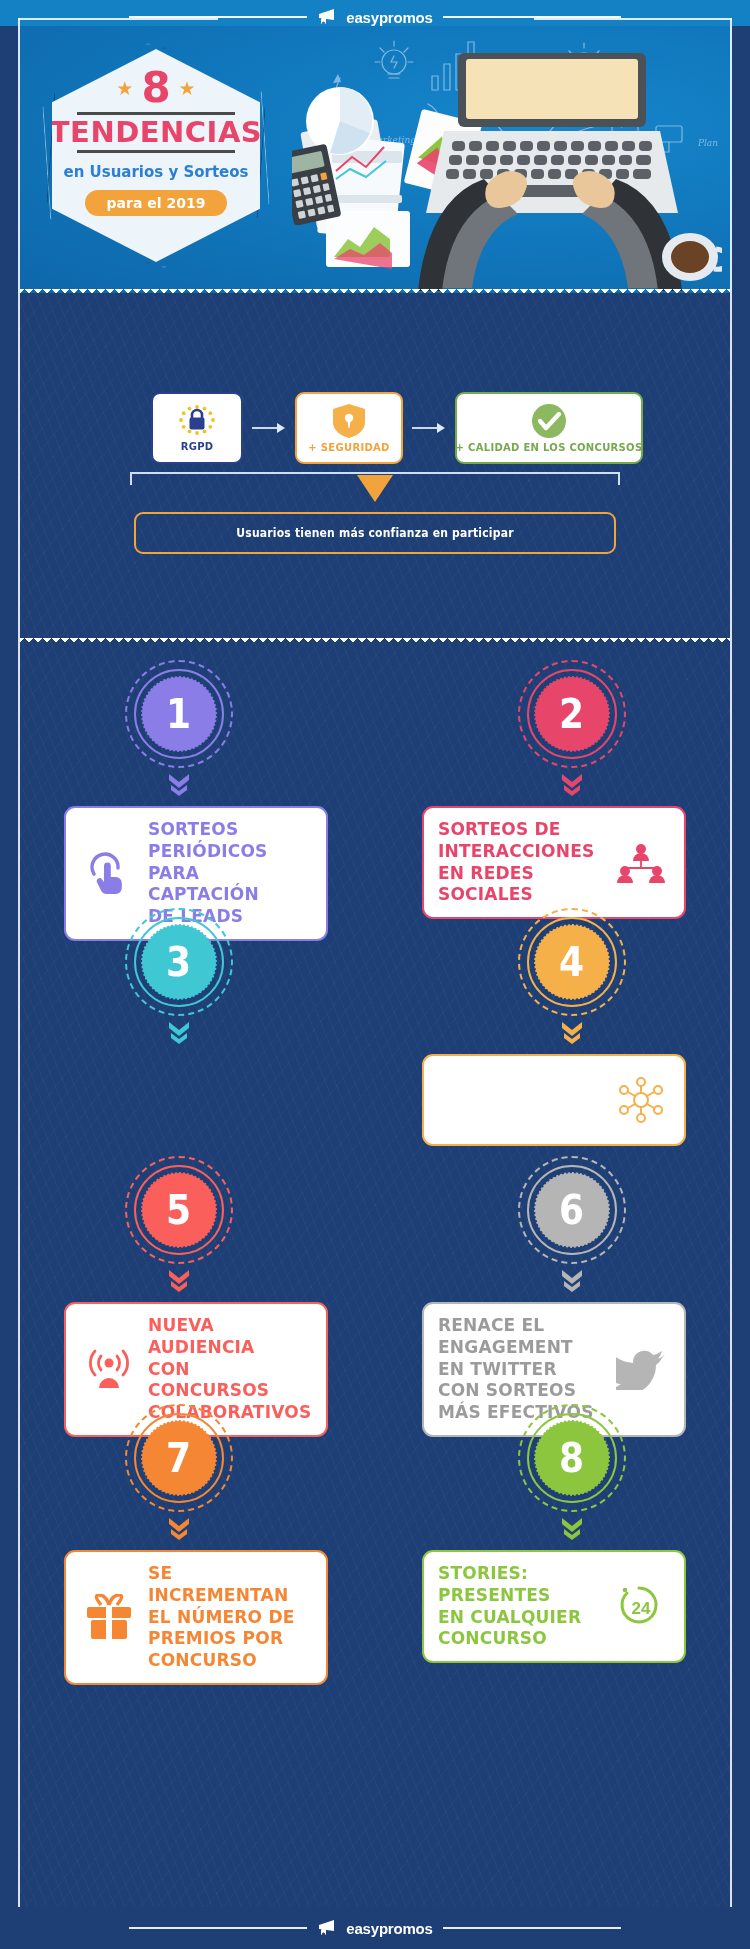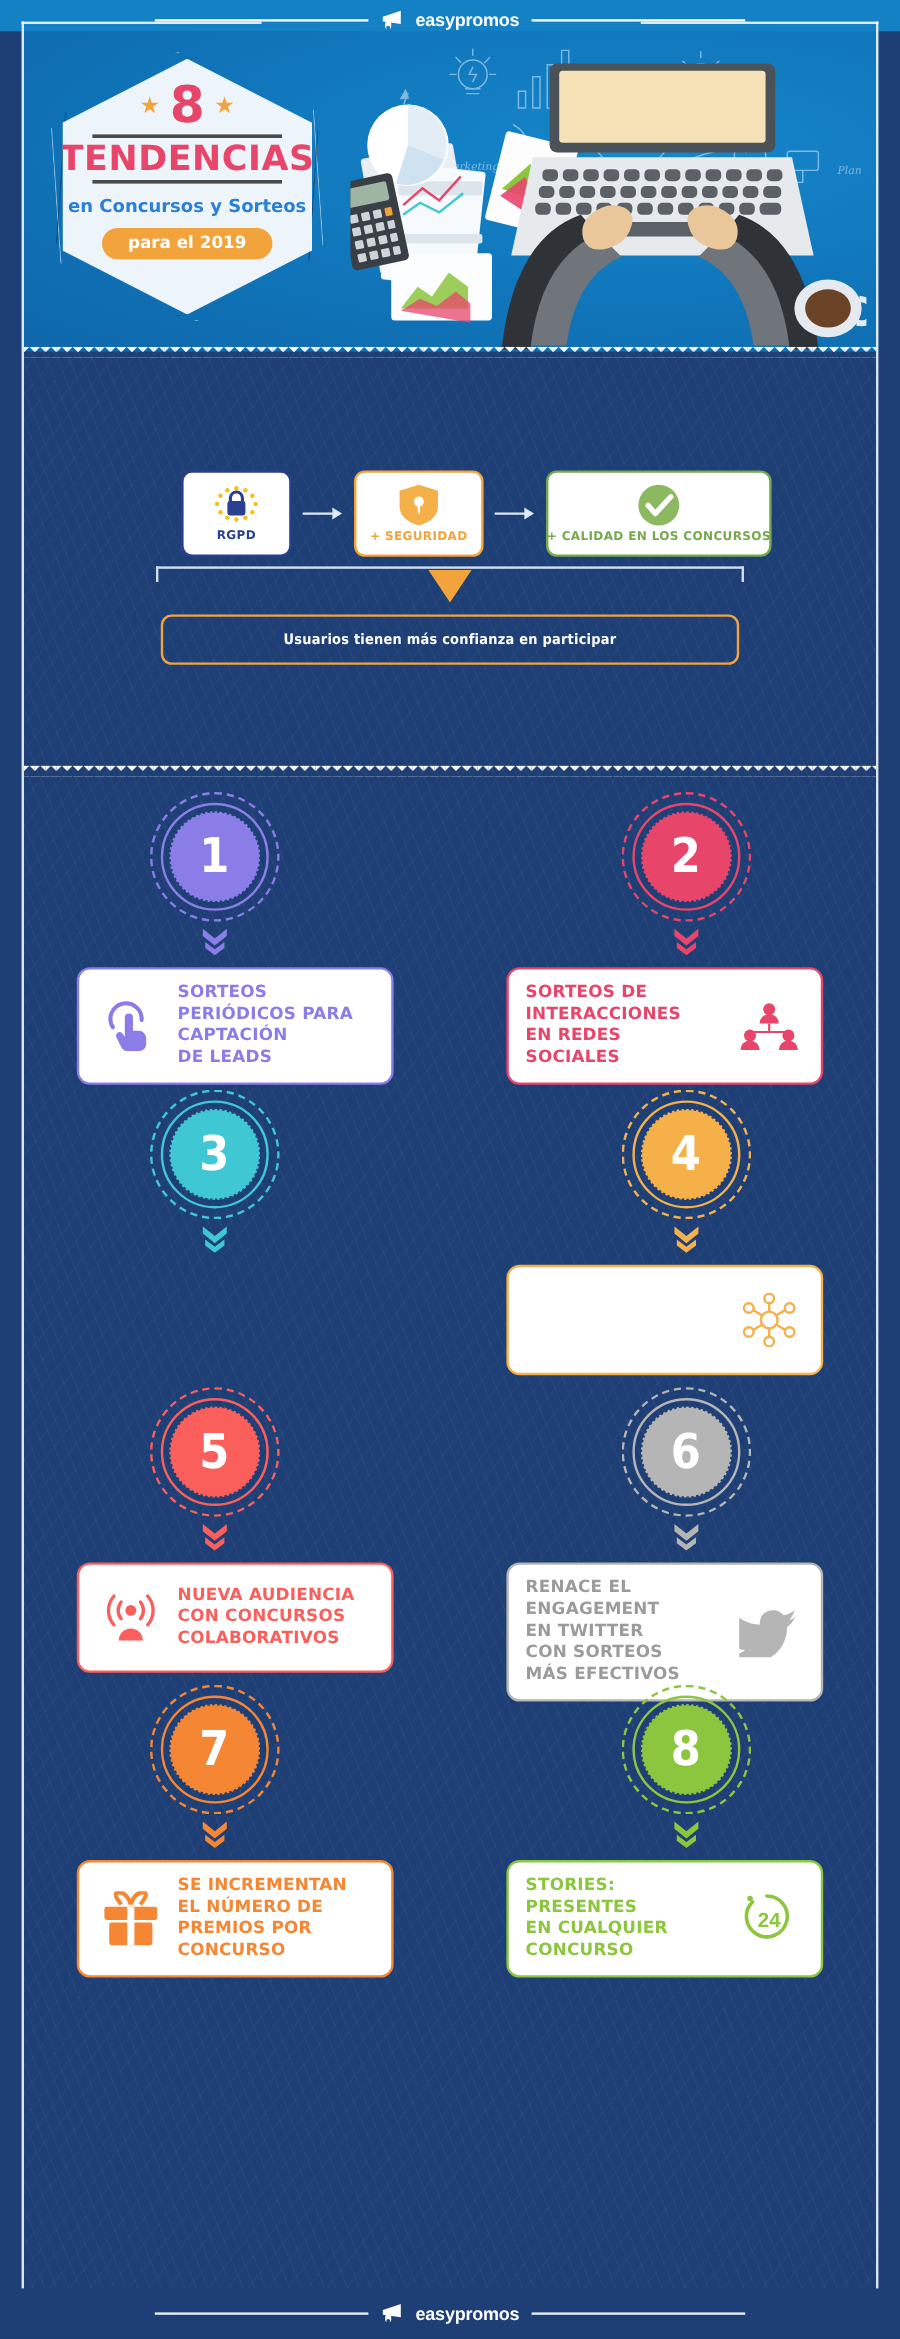--- a/index.html
+++ b/index.html
@@ -232,21 +232,21 @@
     position: absolute; top: 158px;
     width: 264px; min-height: 92px;
     background: #ffffff; border-radius: 11px;
     border: 2px solid;
     display: flex; align-items: center; gap: 10px;
     padding: 11px 14px;
   }
   .card.left  { left: 46px; }
   .card.right { left: 47px; }
   .card-text {
-    font-size: 14px; font-weight: bold; line-height: 1.28;
+    font-size: 17px; font-weight: bold; line-height: 1.28;
     letter-spacing: .2px; font-family: "DejaVu Sans", sans-serif;
     white-space: pre-line; flex: 1;
   }
   .card-icon { width: 58px; flex: none; display: flex;
                align-items: center; justify-content: center; }
   .card.icon-right { flex-direction: row-reverse; }
   .card.icon-right .card-text { text-align: left; }
 
   
   .footbar {
@@ -446,21 +446,21 @@
     <div class="badge-outline2"></div>
     <div class="badge">
       <div class="badge-row8">
         <span class="badge-star">★</span>
         <span class="badge-eight">8</span>
         <span class="badge-star">★</span>
       </div>
       <div class="badge-rule"></div>
       <div class="badge-title">TENDENCIAS</div>
       <div class="badge-rule"></div>
-      <div class="badge-sub">en Concursos y Sorteos</div>
+      <div class="badge-sub">en Usuarios y Sorteos</div>
       <div class="badge-pill">para el 2019</div>
     </div>
   </div>
 </div>
 
 <div class="zig" id="zig1"></div>
 
 <div class="rgpd-sec">
   <div class="rgpd-row">
 

